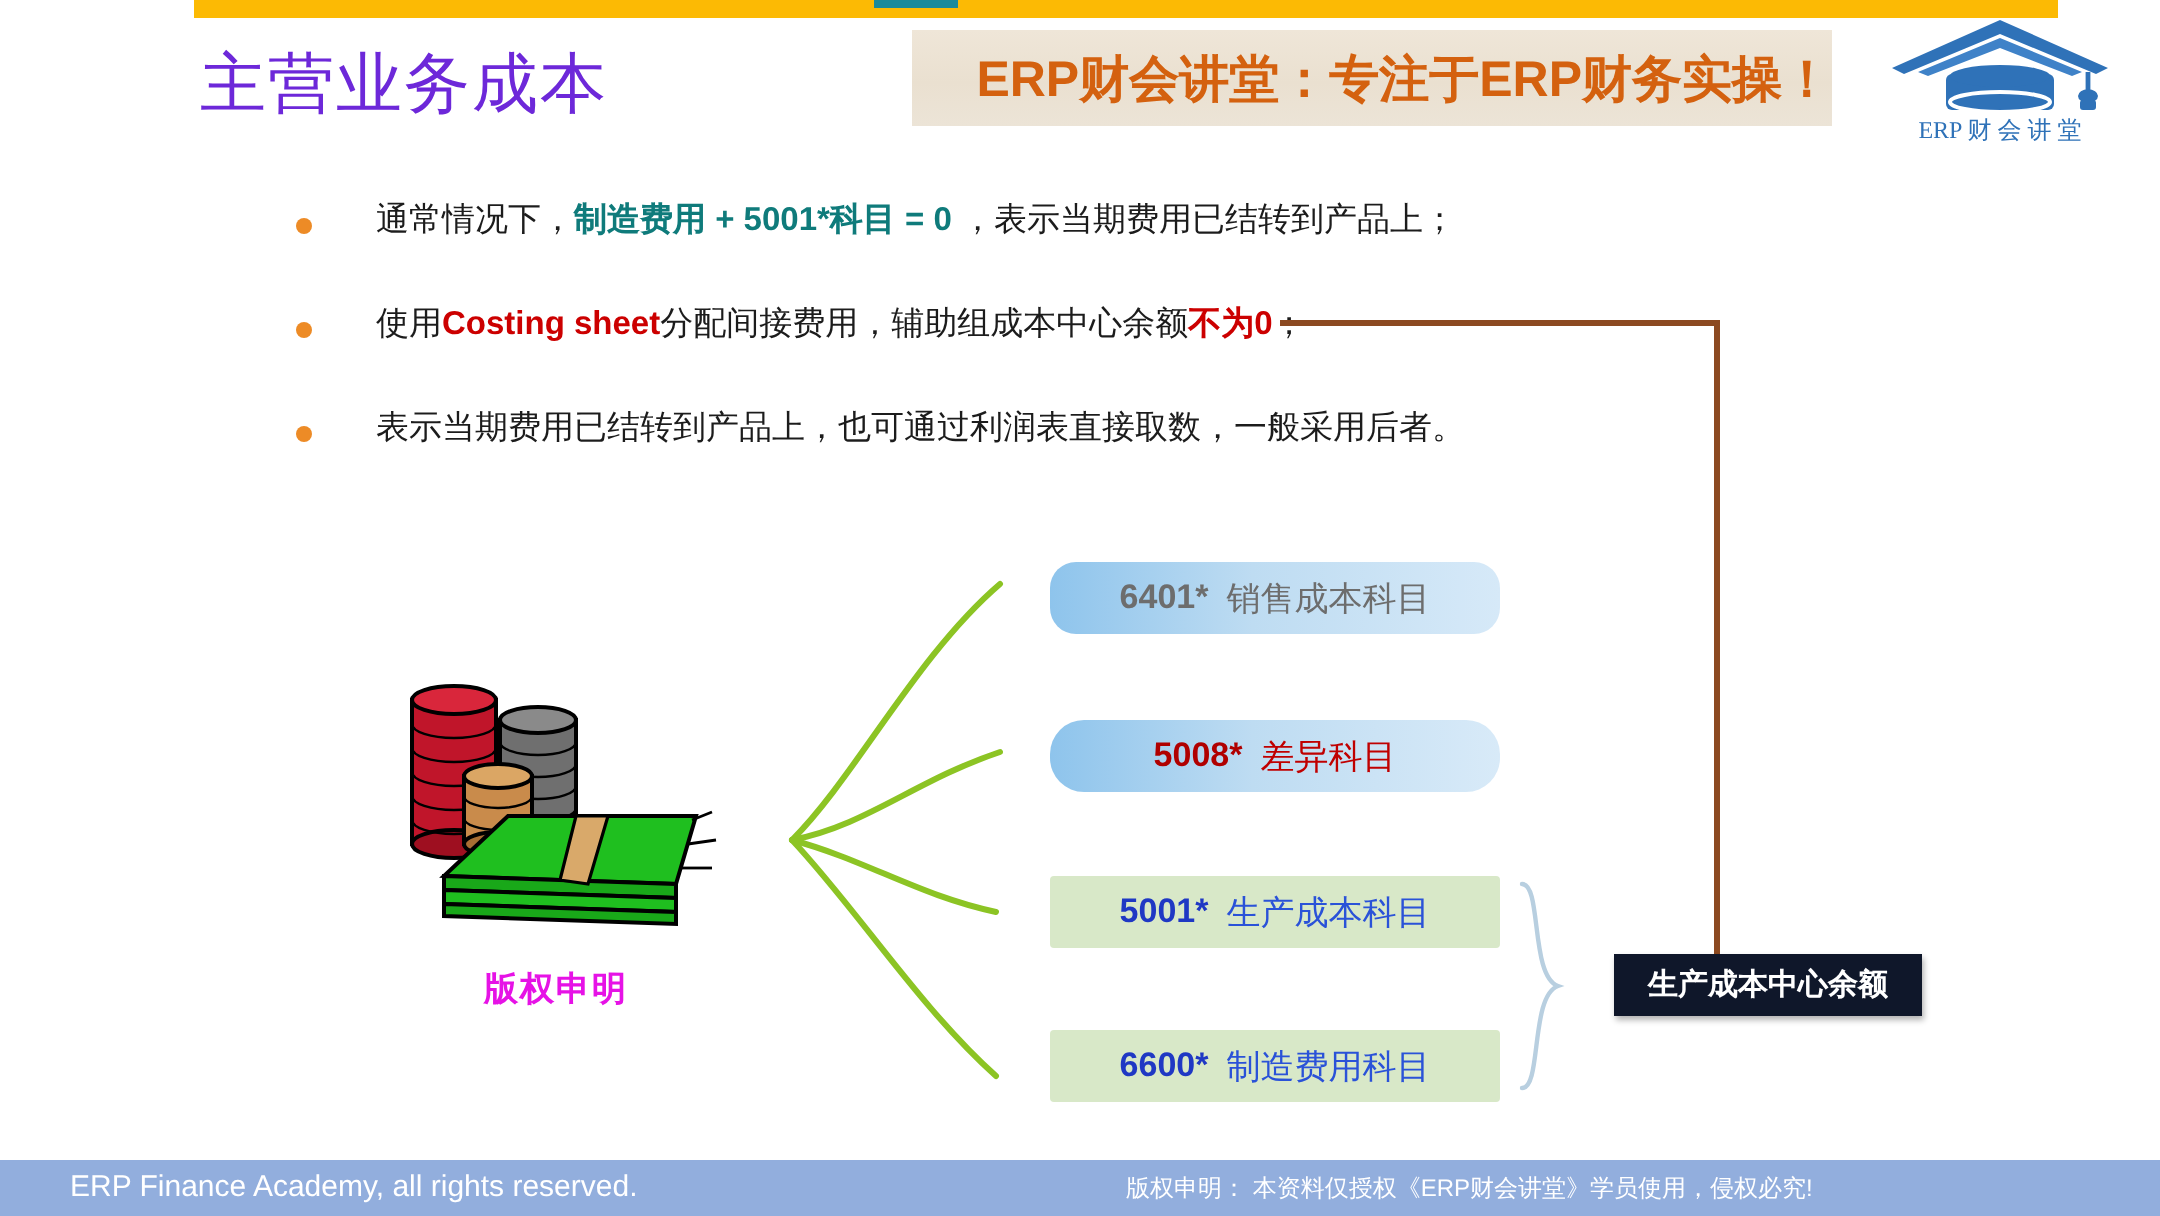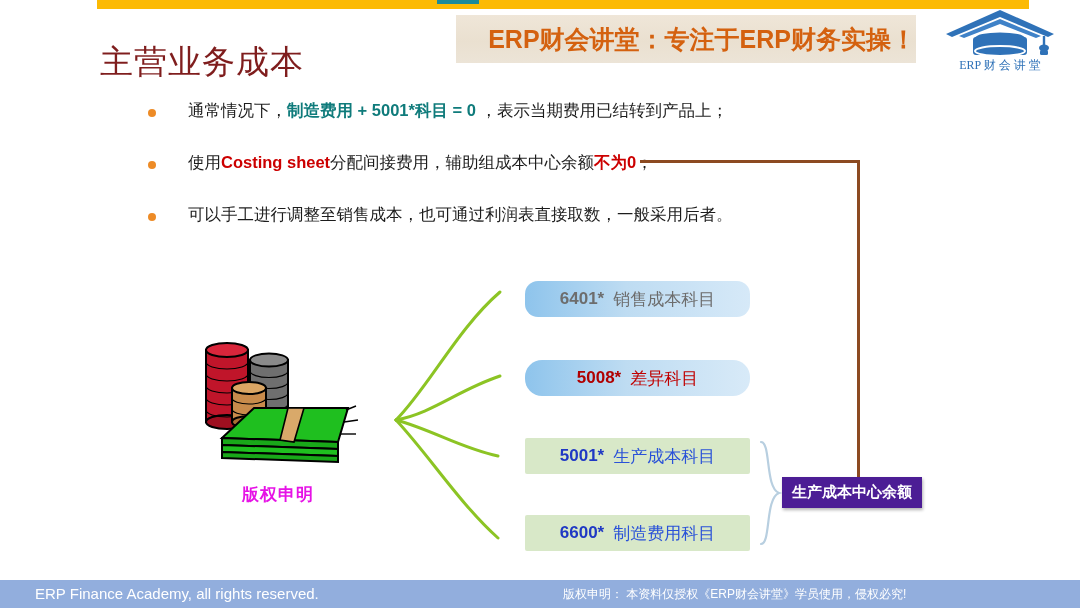--- a/index.html
+++ b/index.html
@@ -35,25 +35,24 @@
     height: 4px;
     background: #1b8a9b;
   }
 
   
   .page-title {
     position: absolute;
     left: 100px;
     top: 22px;
     font-size: 33px;
-    color: #7f1d1d;
+    color: #6d28d9;
     letter-spacing: 1px;
     line-height: 1.2;
     white-space: nowrap;
-    margin-top: 20px;
   }
 
   
   .banner {
     position: absolute;
     left: 456px;
     top: 15px;
     width: 460px;
     height: 48px;
     background: linear-gradient(180deg,#efe6d8 0%,#eae0d0 55%,#ece4d7 100%);
@@ -194,25 +193,25 @@
     position: absolute;
     left: 757px;
     top: 440px;
     width: 30px;
     height: 106px;
   }
 
   
   .brown-box {
     position: absolute;
-    left: 782px;
+    left: 807px;
     top: 477px;
-    width: 140px;
+    width: 154px;
     height: 31px;
-    background: #4c1d95;
+    background: #0f172a;
     display: flex;
     align-items: center;
     justify-content: center;
     box-shadow: 1px 2px 3px rgba(0,0,0,0.30);
   }
   .brown-box span {
     font-size: 15px;
     font-weight: bold;
     color: #ffffff;
     white-space: nowrap;
@@ -288,21 +287,21 @@
       <span class="bullet-text"><span>通常情况下，</span><span class="hl-teal">制造费用 + 5001*科目 = 0</span><span> ，表示当期费用已结转到产品上；</span></span>
     </div>
 
     <div class="bullet-row">
       <span class="bullet-dot"></span>
       <span class="bullet-text"><span>使用</span><span class="hl-red">Costing sheet</span><span>分配间接费用，辅助组成本中心余额</span><span class="hl-red">不为0</span><span>；</span></span>
     </div>
 
     <div class="bullet-row">
       <span class="bullet-dot"></span>
-      <span class="bullet-text"><span>可以手工进行调整至销售成本，也可通过利润表直接取数，一般采用后者。</span></span>
+      <span class="bullet-text"><span>表示当期费用已结转到产品上，也可通过利润表直接取数，一般采用后者。</span></span>
     </div>
 
   </div>
 
   <div class="brown-h"></div>
   <div class="brown-v"></div>
 
   <div class="money">
     <svg width="180" height="140" viewBox="0 0 180 140">
 

